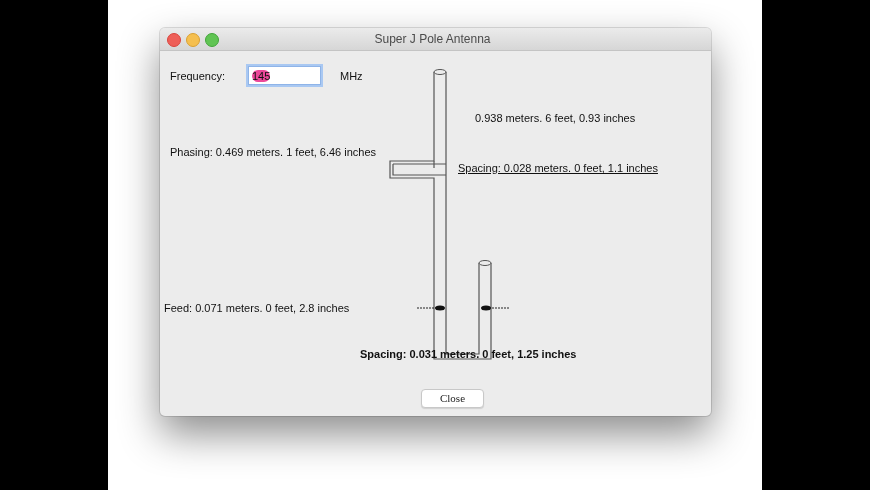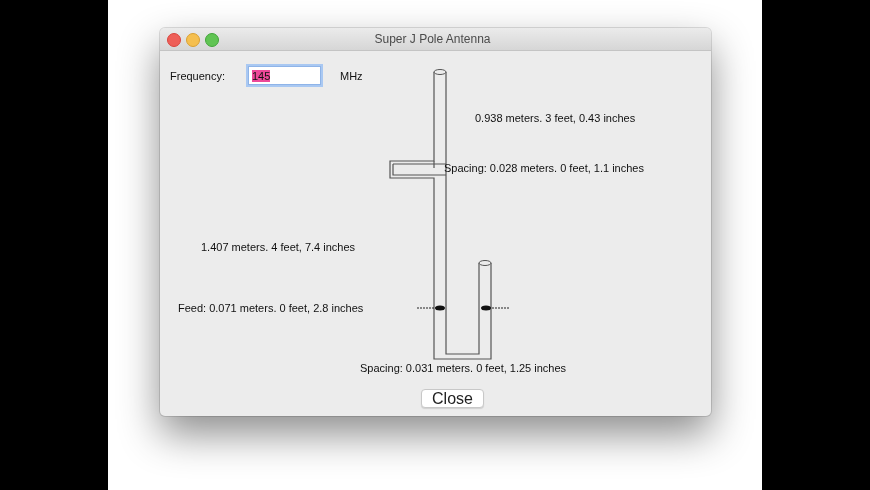--- a/index.html
+++ b/index.html
@@ -33,27 +33,27 @@
     font-size:12px; color:#4b4b4b;
   }
   .lbl { position:absolute; font-size:11px; color:#111; white-space:nowrap; }
   .freq-input {
     position:absolute; left:88px; top:38px; width:73px; height:19px;
     background:#fff; border:1px solid #8fb4e8;
     box-shadow:0 0 0 2px #a9c8f2;
     font-family:"Liberation Sans", sans-serif; font-size:11px;
     padding:0 3px; box-sizing:border-box; line-height:19px;
   }
-  .freq-input .sel { background:#ec4899; color:#111; }
+  .freq-input .sel { background:#ec4899; color:#111;border-radius:6px; }
   .close-btn {
     position:absolute; left:261px; top:361px; width:61px; height:17px;
     background:#fff; border:1px solid #c8c8c8; border-radius:4px;
     box-shadow:0 1px 1px rgba(0,0,0,0.12);
-    font-size:16px; text-align:center; line-height:17px; color:#222;
-    font-family:Liberation Sans, sans-serif;
+    font-size:11px; text-align:center; line-height:17px; color:#222;
+    font-family:Liberation Serif, serif;
   }
   svg.antenna { position:absolute; left:0; top:22px; }
 </style>
 </head>
 <body>
 
 <div class="desk"></div>
 
 <div class="window">
   <div class="titlebar">
@@ -80,20 +80,20 @@
     <ellipse cx="325" cy="235" rx="6" ry="2.5" fill="#ececec" stroke="#555" stroke-width="1"></ellipse>
 
     <g>
       <line x1="257" y1="280" x2="276" y2="280" stroke="#222" stroke-width="1" stroke-dasharray="2,1"></line>
       <line x1="329" y1="280" x2="350" y2="280" stroke="#222" stroke-width="1" stroke-dasharray="2,1"></line>
       <ellipse cx="280" cy="280" rx="5" ry="2.5" fill="#111"></ellipse>
       <ellipse cx="326" cy="280" rx="5" ry="2.5" fill="#111"></ellipse>
     </g>
   </svg>
 
-  <span class="lbl" style="left:315px; top:84px;">0.938 meters.  3 feet, 0.43 inches</span>
-  <span class="lbl" style="left:284px; top:134px;">Spacing: 0.028 meters.  0 feet, 1.1 inches</span>
-  <span class="lbl" style="left:41px; top:213px;">1.407 meters.  4 feet, 7.4 inches</span>
-  <span class="lbl" style="left:18px; top:274px;">Feed: 0.071 meters.  0 feet, 2.8 inches</span>
-  <span class="lbl" style="left:200px; top:334px;">Spacing: 0.031 meters.  0 feet, 1.25 inches</span>
+  <span class="lbl" style="left:315px; top:84px;">0.938 meters.  6 feet, 0.93 inches</span>
+  <span class="lbl" style="left:10px; top:118px;">Phasing: 0.469 meters.  1 feet, 6.46 inches</span>
+  <span class="lbl" style="left:298px; top:134px;text-decoration:underline;">Spacing: 0.028 meters.  0 feet, 1.1 inches</span>
+  <span class="lbl" style="left:4px; top:274px;">Feed: 0.071 meters.  0 feet, 2.8 inches</span>
+  <span class="lbl" style="left:200px; top:320px;font-weight:bold;">Spacing: 0.031 meters.  0 feet, 1.25 inches</span>
 
   <div class="close-btn">Close</div>
 </div>
 
 </body></html>

